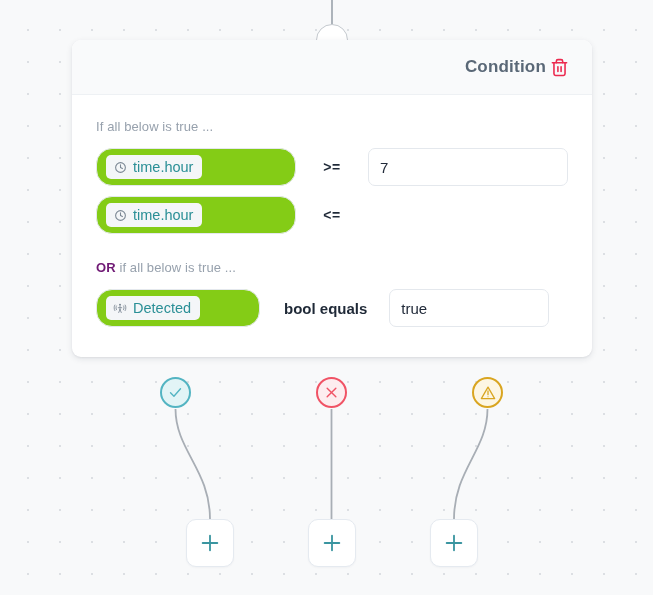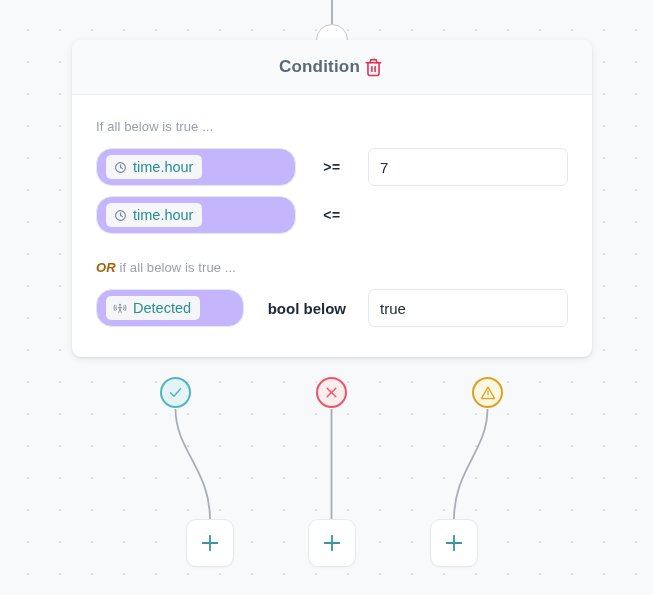--- a/index.html
+++ b/index.html
@@ -58,21 +58,21 @@
     box-shadow: 0 2px 6px rgba(30,40,60,.10), 0 1px 2px rgba(30,40,60,.06);
     overflow: hidden;
   }
 
   .card-header {
     height: 55px;
     background: #f9fafb;
     border-bottom: 1px solid #eef1f4;
     display: flex;
     align-items: center;
-    justify-content: center;
+    justify-content: flex-end;
     padding: 0 20px 0 21px;
     box-sizing: border-box;
   }
   .card-title {
     font-size: 17px;
     font-weight: bold;
     color: #5a6877;
     letter-spacing: .2px;
   }
   .trash-btn {
@@ -88,42 +88,41 @@
     padding: 20px 24px 30px 24px;
   }
 
   .group-label {
     font-size: 13px;
     color: #97a1ad;
     margin: 4px 0 14px 0;
     letter-spacing: .1px;
   }
   .group-label .or {
-    color: #a16207;
+    color: #701a75;
     font-weight: bold;
-    font-style: italic;
   }
   .or-label {
     margin-top: 26px;
   }
 
   
   .cond-row {
     display: flex;
     align-items: center;
     margin-bottom: 10px;
   }
   .cond-row:last-child { margin-bottom: 0; }
 
   .entity-box {
     width: 200px;
     height: 38px;
     border: 1px solid #e4e8ed;
     border-radius: 16px;
-    background: #c4b5fd;
+    background: #84cc16;
     display: flex;
     align-items: center;
     padding-left: 9px;
     box-sizing: border-box;
     cursor: pointer;
   }
   .entity-box.wide { width: 164px; }
 
   .chip {
     display: inline-flex;
@@ -170,21 +169,21 @@
     border-radius: 7px;
     background: #ffffff;
     font-family: "Liberation Sans", sans-serif;
     font-size: 15px;
     color: #222b3a;
     padding: 0 11px;
     box-sizing: border-box;
     outline: none;
   }
   .value-input.num { width: 200px; }
-  .value-input.bool { width: 200px; }
+  .value-input.bool { width: 160px; }
 
   
   .badge {
     position: absolute;
     width: 31px;
     height: 31px;
     border-radius: 50%;
     box-sizing: border-box;
     display: flex;
     align-items: center;
@@ -312,21 +311,21 @@
                 <path d="M13 7.2 L13 13 M13 13 L10.6 18.5 M13 13 L15.4 18.5 M9.8 9.5 L16.2 9.5"></path>
                 <path d="M6.4 6.2 C5.2 8 5.2 11.5 6.4 13.3"></path>
                 <path d="M3.4 4.6 C1.6 7.2 1.6 12.3 3.4 14.9"></path>
                 <path d="M19.6 6.2 C20.8 8 20.8 11.5 19.6 13.3"></path>
                 <path d="M22.6 4.6 C24.4 7.2 24.4 12.3 22.6 14.9"></path>
               </svg>
             </span>
             <span class="chip-label">Detected</span>
           </span>
         </div>
-        <div class="operator wordy">bool below</div>
+        <div class="operator wordy">bool equals</div>
         <input class="value-input bool" type="text" value="true" style="">
       </div>
 
     </div>
   </div>
 
   <div class="badge badge-ok">
     <svg width="15" height="15" viewBox="0 0 24 24" fill="none" stroke="#53b4c2" stroke-width="2.2" stroke-linecap="round" stroke-linejoin="round">
       <polyline points="4 12.5 9.5 18 20 6"></polyline>
     </svg>

